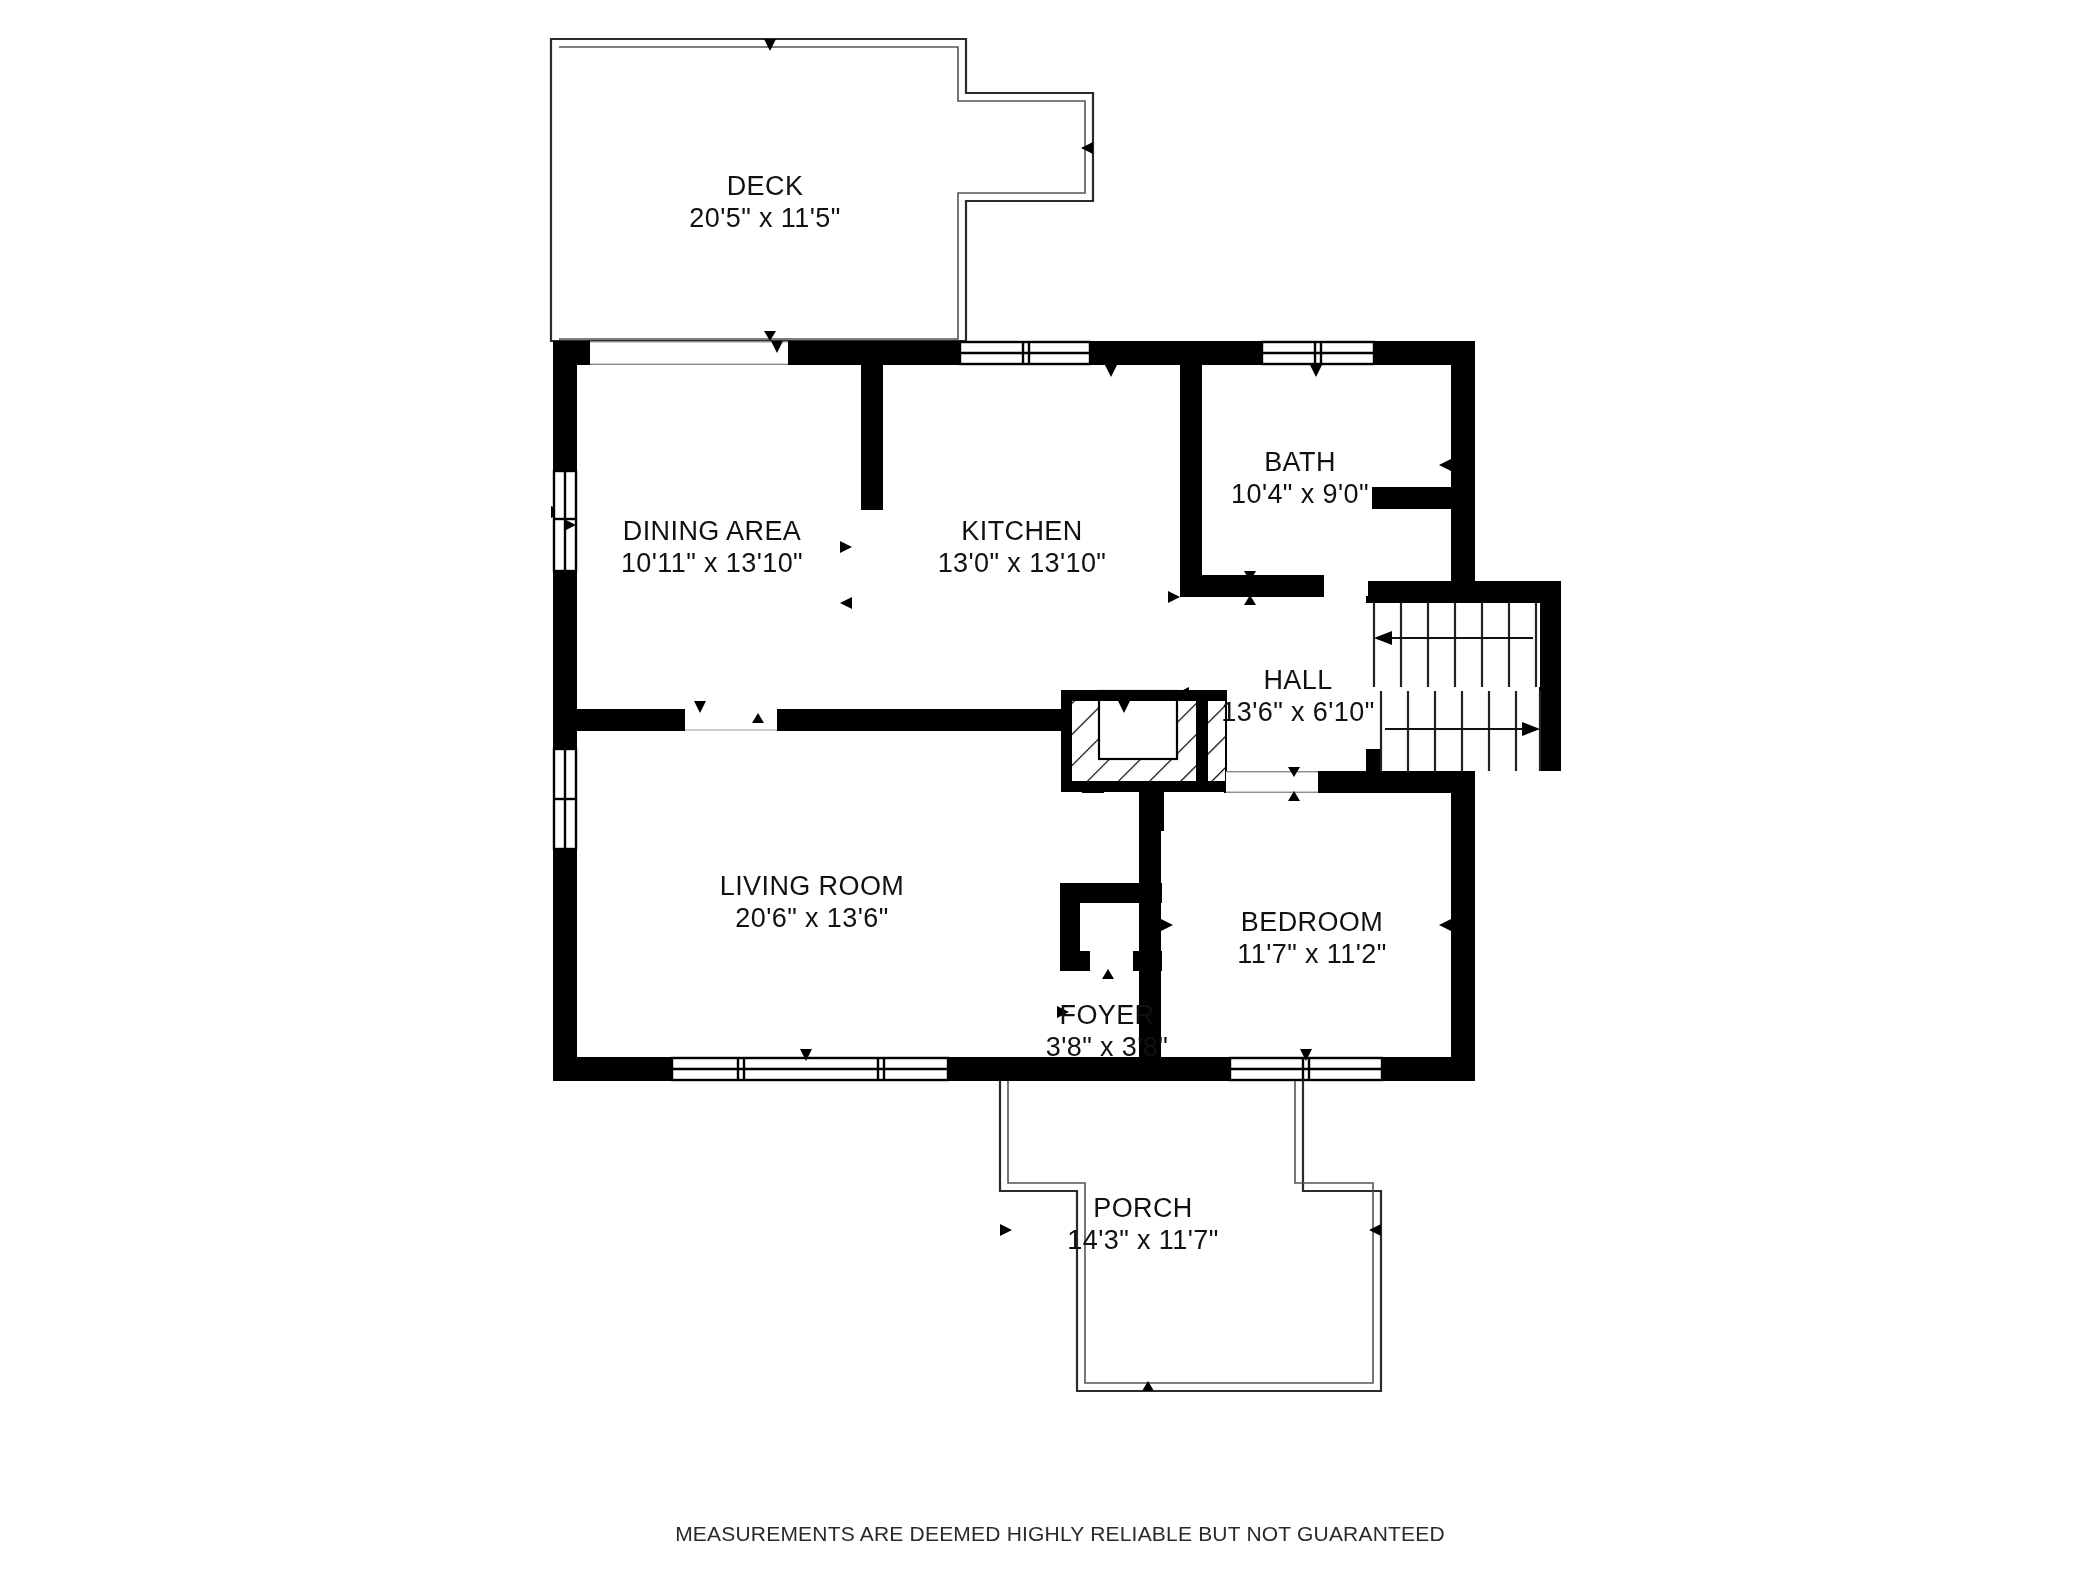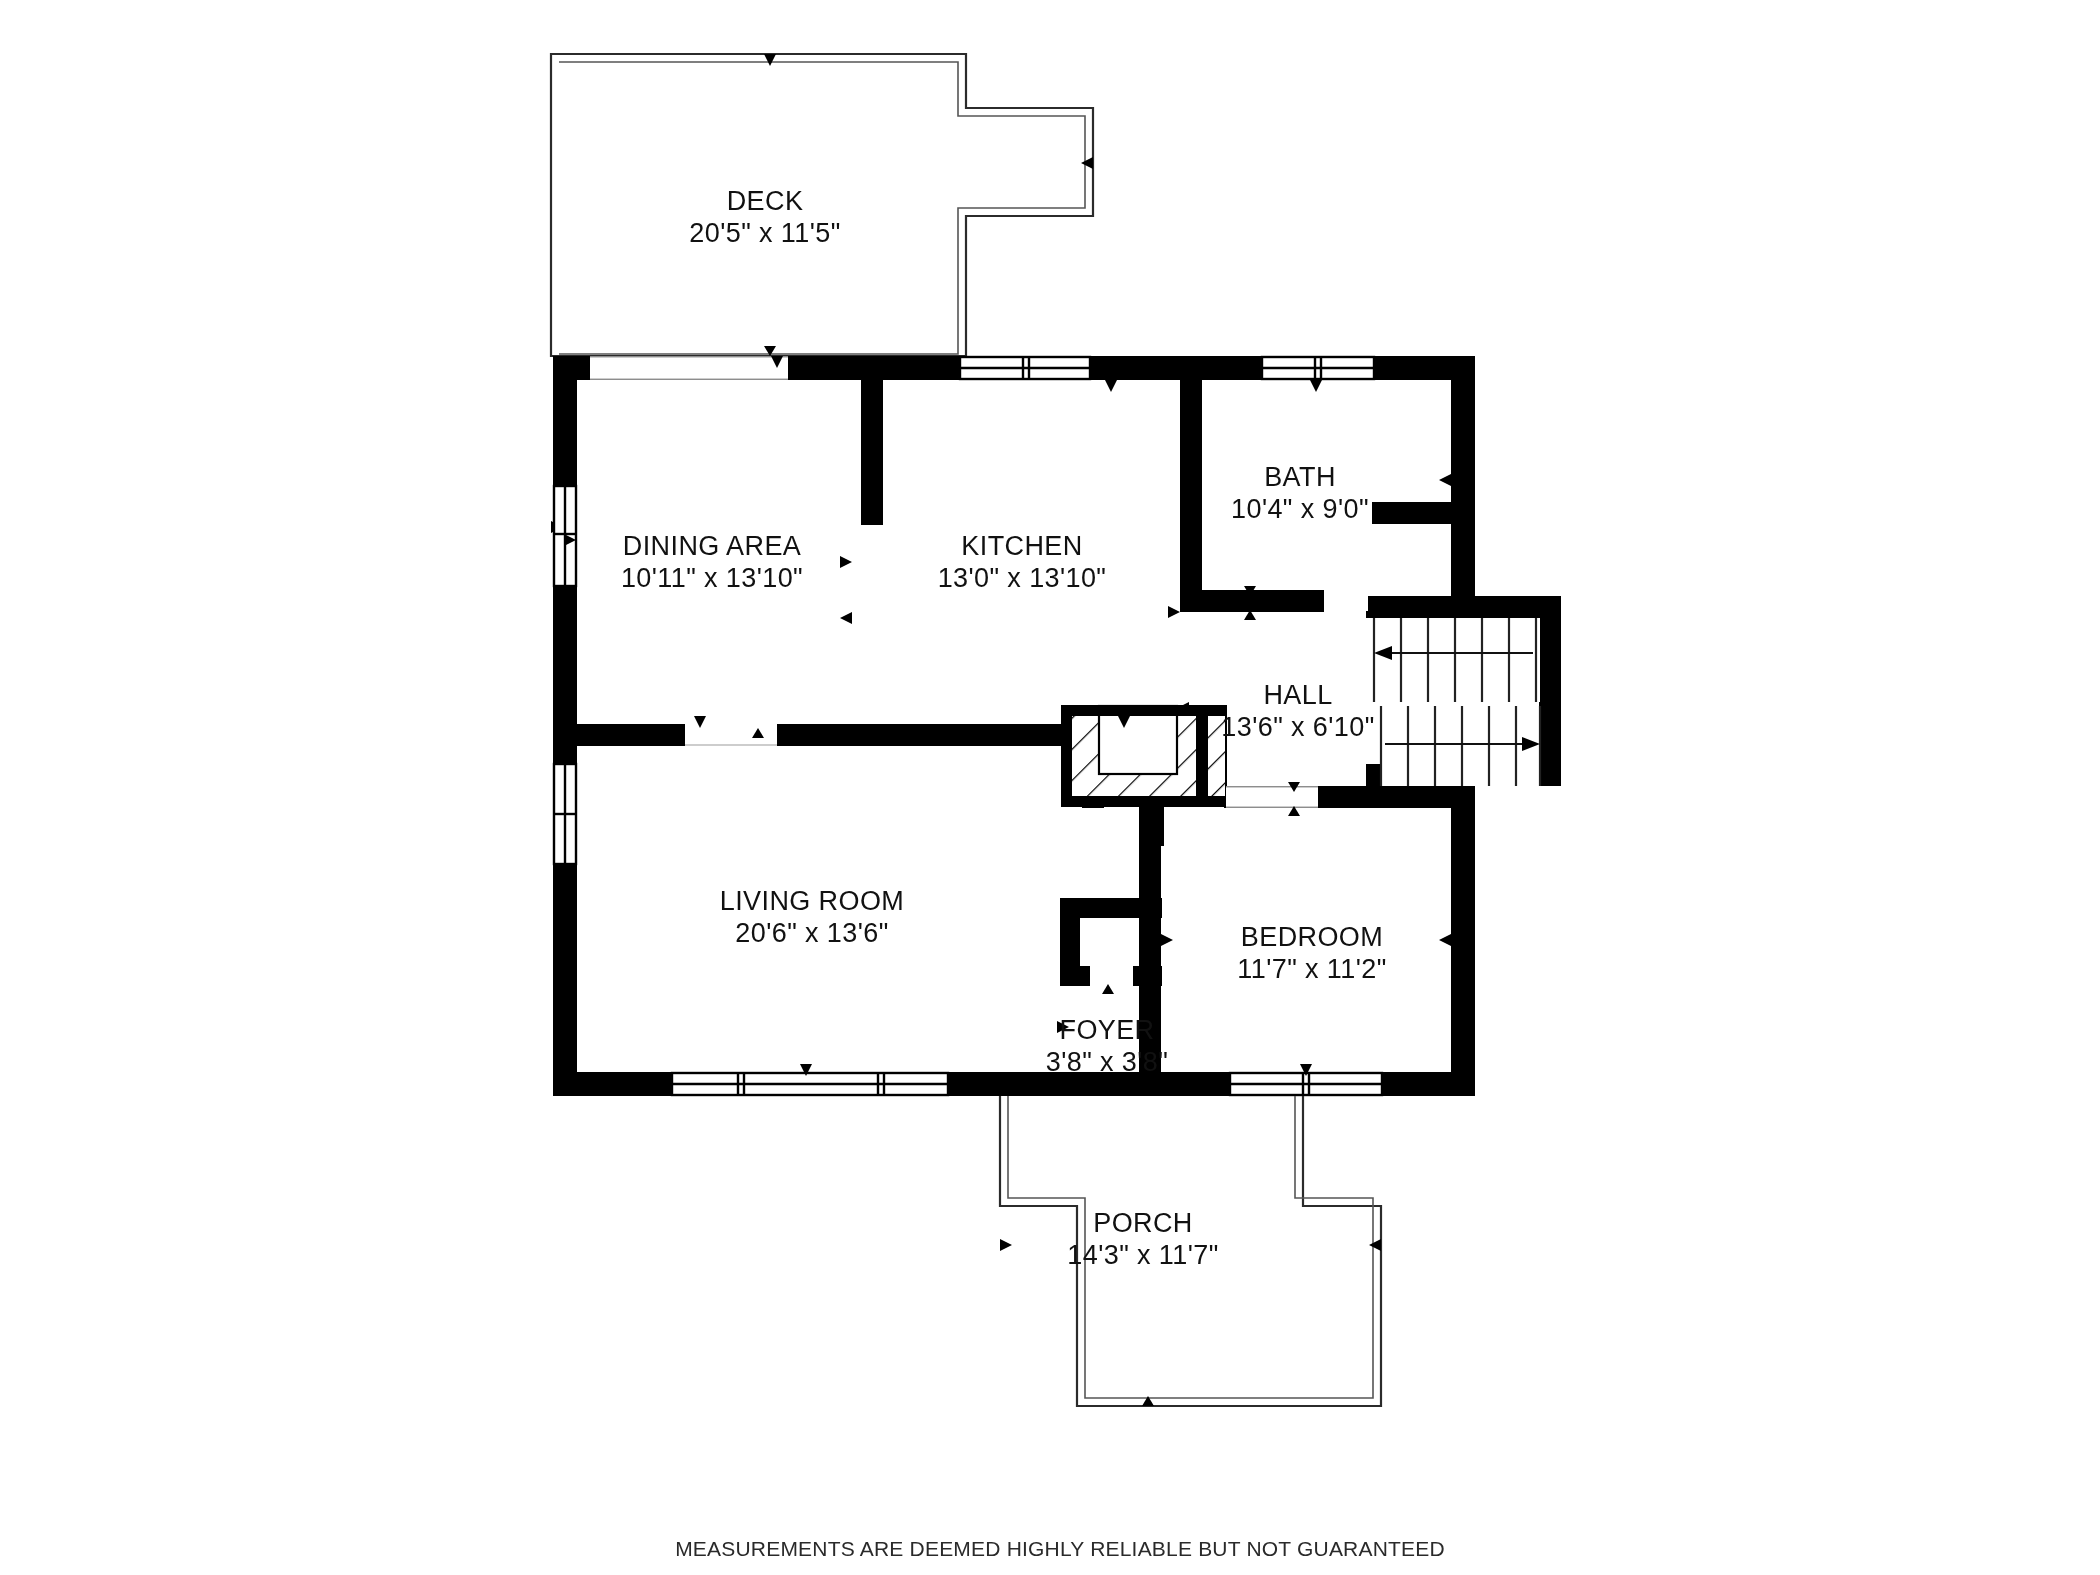--- a/index.html
+++ b/index.html
@@ -10,21 +10,21 @@
   }
   body {
     width: 2100px;
     height: 1575px;
     font-family: "Liberation Sans", sans-serif;
     overflow: hidden;
     position: relative;
   }
   #plan-root {
     position: absolute;
-    left: 0; top: 16px;
+    left: 0; top: 1px;
     width: 2100px;
     height: 1509px;
   }
   svg#floorplan-svg {
     display: block;
     width: 2100px;
     height: 1575px;
   }
   .room-label-name {
     font-family: "Liberation Sans", sans-serif;

